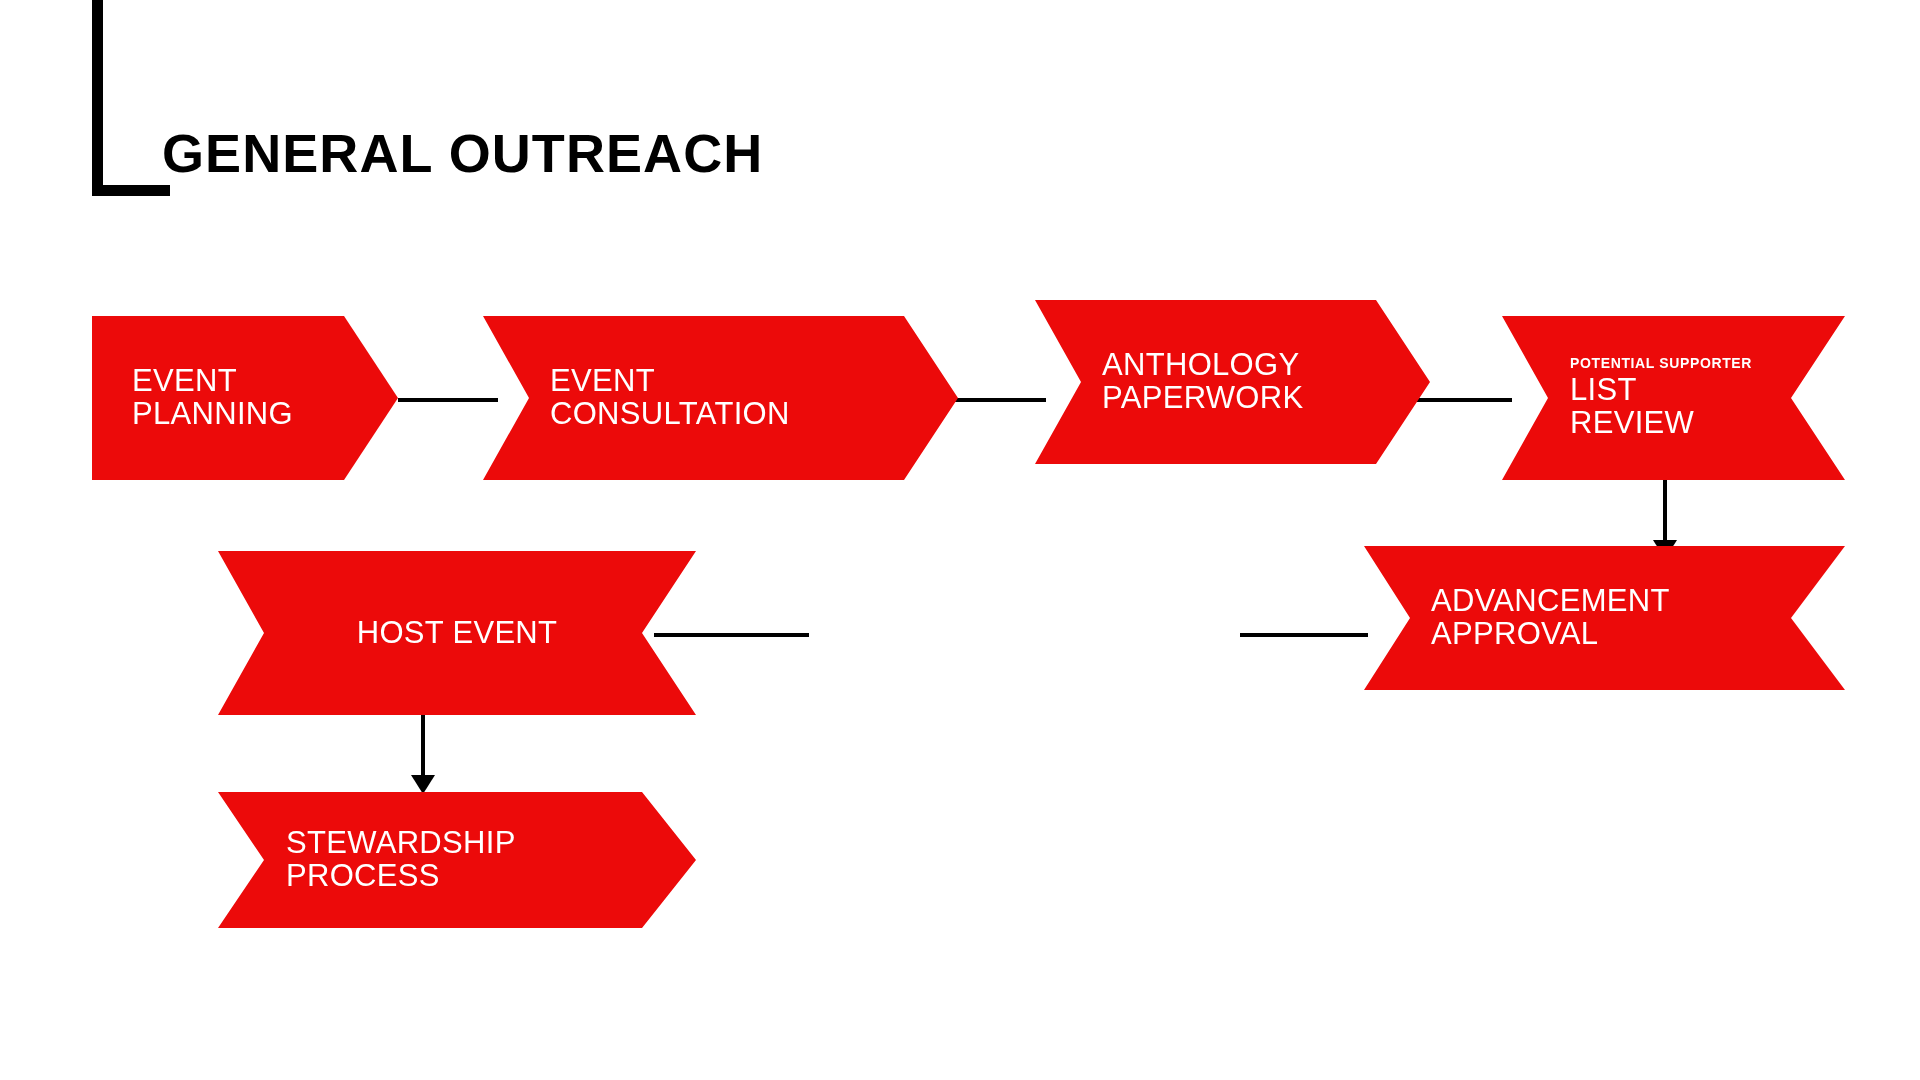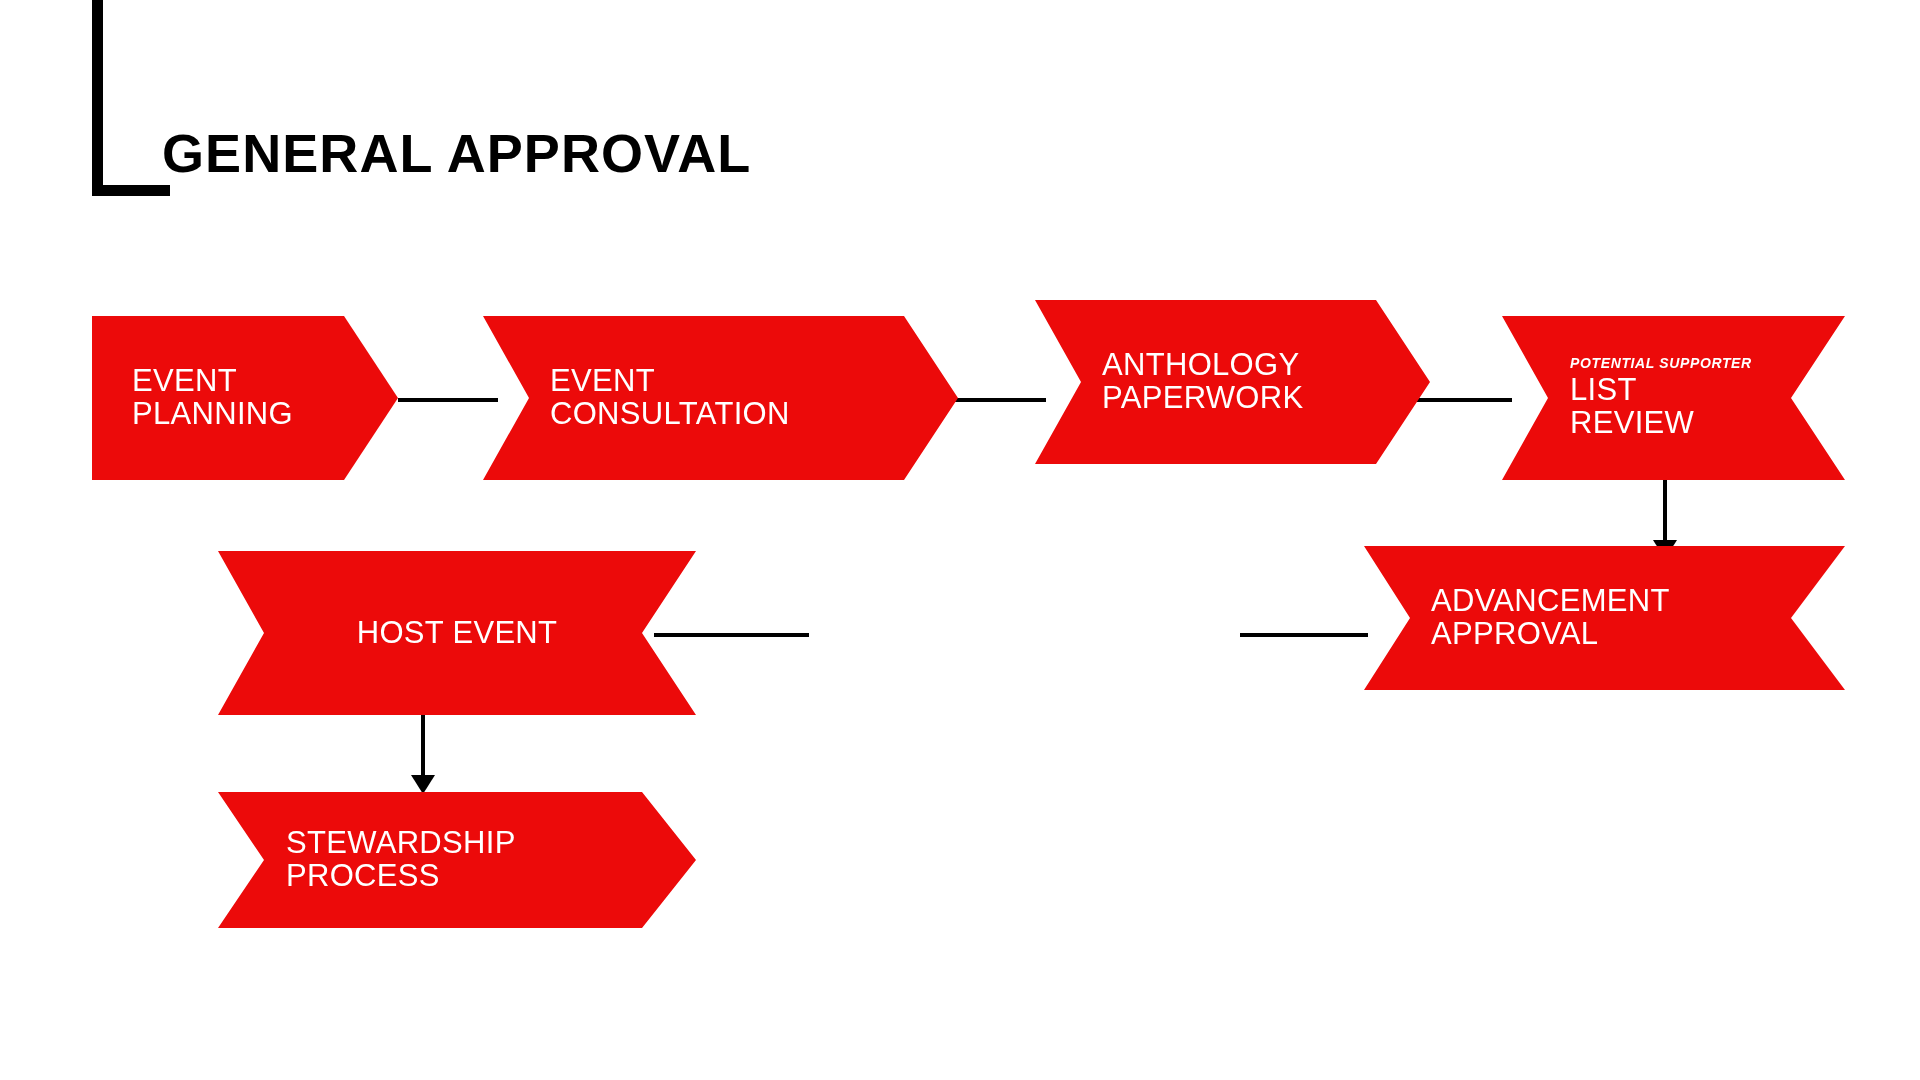--- a/index.html
+++ b/index.html
@@ -78,21 +78,20 @@
   }
   .node .node-eyebrow {
     color: #ffffff;
     font-weight: 700;
     font-size: 14px;
     letter-spacing: 0.045em;
     line-height: 1.1;
     text-transform: uppercase;
     margin-bottom: 3px;
     white-space: nowrap;
-    font-style: italic;
   }
   .node .node-inner {
     display: flex;
     flex-direction: column;
     justify-content: center;
   }
 
   
   .shape-arrow-right {
     
@@ -133,21 +132,21 @@
 </head>
 <body>
 
 <div id="slide">
 
   <div class="title-bracket">
     <div class="vbar"></div>
     <div class="hbar"></div>
   </div>
 
-  <div class="page-title">GENERAL APPROVAL</div>
+  <div class="page-title">GENERAL OUTREACH</div>
 
   <div class="hline" style="left:398px; top:398px; width:100px;"></div>
 
   <div class="hline" style="left:948px; top:398px; width:98px;"></div>
 
   <div class="hline" style="left:1396px; top:398px; width:116px;"></div>
 
   <div class="node shape-arrow-right" style="left:92px; top:316px; width:306px; height:164px; padding-left:40px;">
     <div class="node-inner">
       <span class="node-text">EVENT

